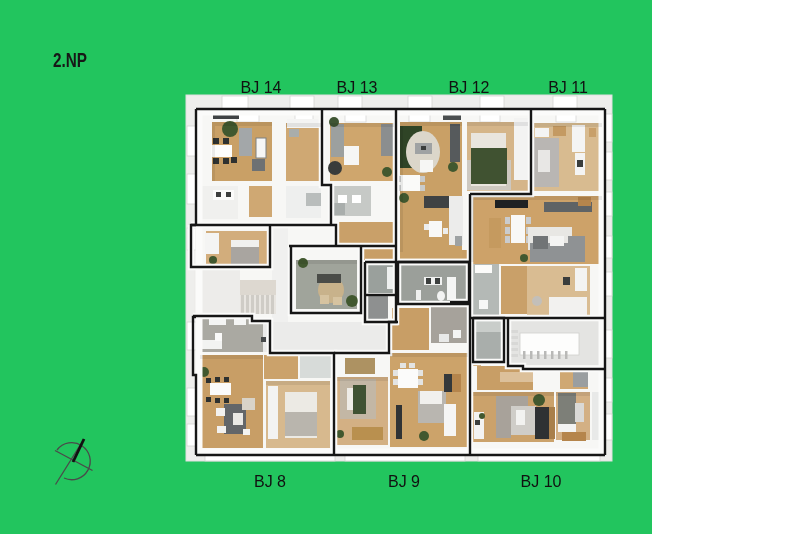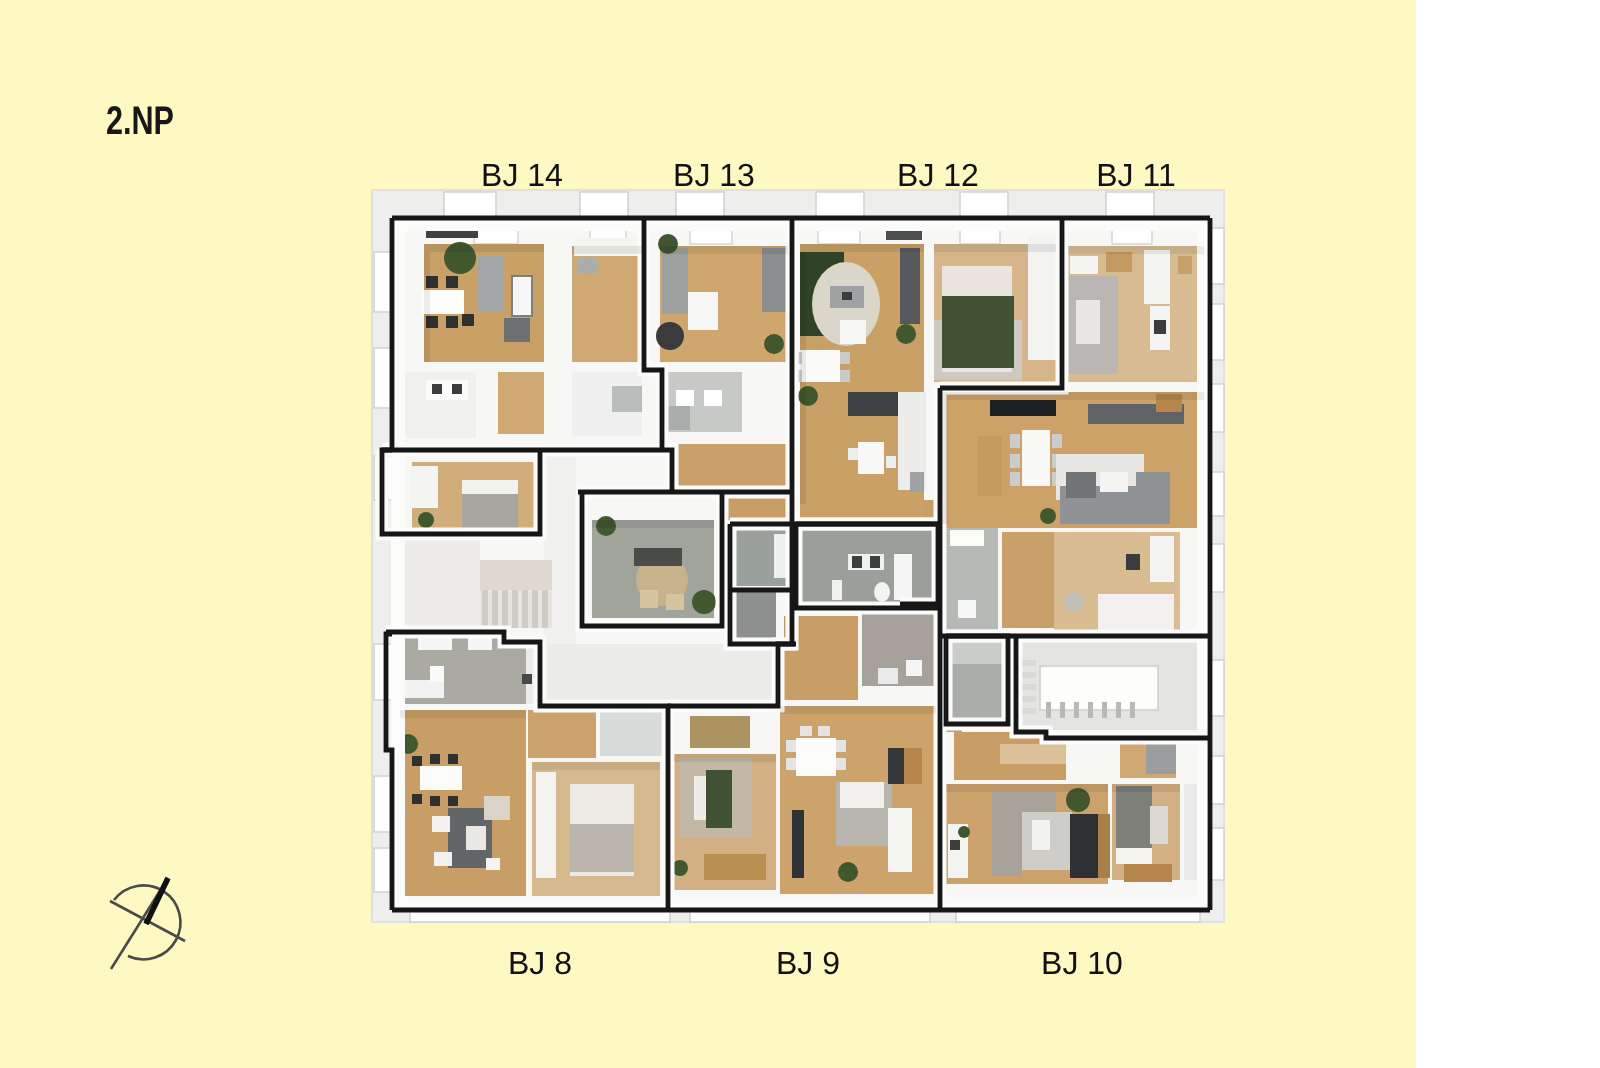--- a/index.html
+++ b/index.html
@@ -1,16 +1,16 @@
 <!DOCTYPE html>
 <html><head>
 <meta charset="utf-8">
 <style>
   html,body{margin:0;padding:0;background:#ffffff;}
-  #page{position:relative;width:708px;height:534px;background:#fef9c3;overflow:hidden;
+  #page{position:relative;width:652px;height:534px;background:#22c55e;overflow:hidden;
         font-family:"Liberation Sans", sans-serif;}
   svg{position:absolute;left:0;top:0;}
 </style>
 </head>
 <body>
 <div id="page">
 <svg width="800" height="534" viewBox="0 0 800 534">
 
   <text x="53" y="67" font-size="20" font-weight="bold" fill="#171717" textLength="34" lengthAdjust="spacingAndGlyphs">2.NP</text>
 

